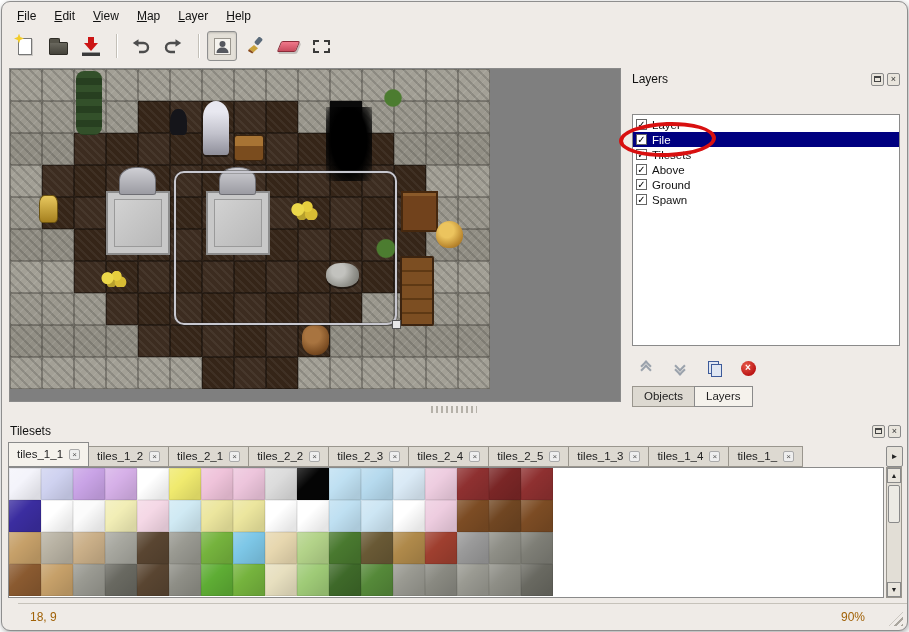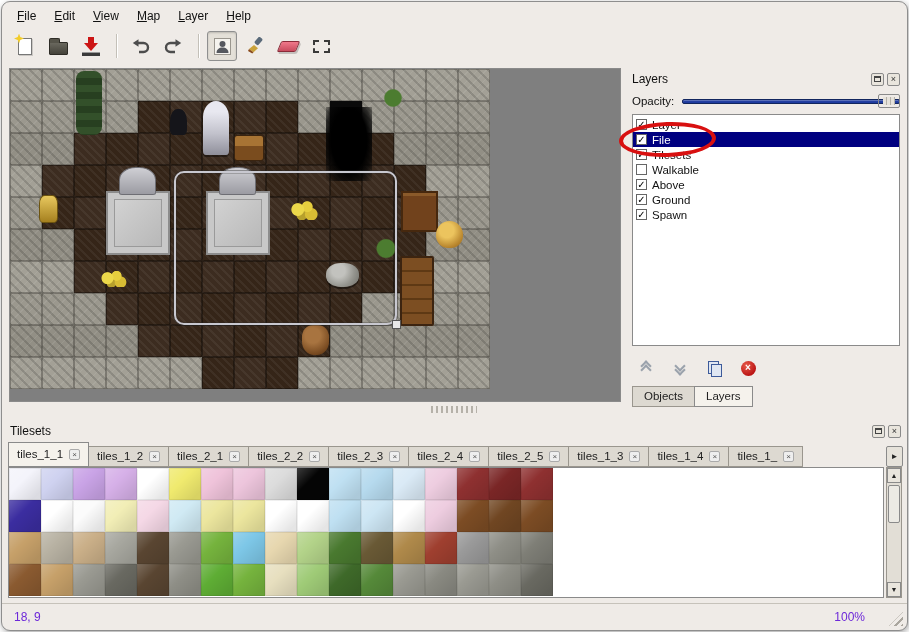--- a/index.html
+++ b/index.html
@@ -111,21 +111,21 @@
   .ts-scroll{position:absolute;right:2px;top:24px;width:17px;height:21px;border:1px solid #8a8a8a;background:#e6e2da;display:flex;align-items:center;justify-content:center;font-size:8px;color:#222;border-radius:2px}
   .tile-area{position:absolute;left:2px;top:45px;width:876px;height:131px;background:#fff;border:1px solid #8a8a8a;overflow:hidden}
   .tile{position:absolute;width:32px;height:32px;box-shadow:inset 0 0 0 1px rgba(0,0,0,.07)}
   .tile::after{content:"";position:absolute;inset:0;background:linear-gradient(135deg,rgba(255,255,255,.22),rgba(255,255,255,0) 40%,rgba(0,0,0,.10) 85%)}
   .vscroll{position:absolute;right:3px;top:45px;width:16px;height:131px;background:#e2ded6;border:1px solid #9a968e}
   .vs-btn{position:absolute;left:0;width:14px;height:15px;background:#e9e5dd;border:1px solid #8a8a8a;display:flex;align-items:center;justify-content:center;font-size:7px;color:#222}
   .vs-up{top:0}.vs-down{bottom:0}
   .vs-thumb{position:absolute;left:1px;top:17px;width:12px;height:38px;background:#eceae4;border:1px solid #8a8a8a;border-radius:2px}
 
   
-  .status-bar{position:absolute;left:0;right:0;bottom:0;height:27px;border-top:1px solid #c6c2ba;font-size:12px;color:#6d28d9}
+  .status-bar{position:absolute;left:16px;right:0;bottom:0;height:27px;border-top:1px solid #c6c2ba;font-size:12px;color:#a16207}
   .status-coords{position:absolute;left:12px;top:6px}
   .status-zoom{position:absolute;right:42px;top:6px}
   .resize-grip{position:absolute;right:4px;bottom:4px;width:14px;height:14px;
     background:repeating-linear-gradient(135deg,transparent 0 3px,#aaa69e 3px 5px);
     clip-path:polygon(100% 0,100% 100%,0 100%)}
 </style>
 </head>
 <body>
 
 <div class="window">
@@ -372,43 +372,32 @@
   <div class="layers-dock">
     <div class="dock-header">
       <span>Layers</span>
       <span class="dock-btns">
         <span class="mini-btn">
             <span class="float-glyph"></span>
           </span>
         <span class="mini-btn">×</span>
       </span>
     </div>
-    <div class="opacity-row">
-      <span>Opacity:</span>
-      <div class="slider">
-        <div class="slider-groove"></div>
-        <div class="slider-handle"></div>
-      </div>
-    </div>
     <div class="layer-list">
         <div class="layer-row">
           <span class="checkbox">✓</span>
           <span class="layer-label">Layer</span>
         </div>
         <div class="layer-row selected">
           <span class="checkbox">✓</span>
           <span class="layer-label">File</span>
         </div>
         <div class="layer-row">
           <span class="checkbox">✓</span>
           <span class="layer-label">Tilesets</span>
-        </div>
-        <div class="layer-row">
-          <span class="checkbox"></span>
-          <span class="layer-label">Walkable</span>
         </div>
         <div class="layer-row">
           <span class="checkbox">✓</span>
           <span class="layer-label">Above</span>
         </div>
         <div class="layer-row">
           <span class="checkbox">✓</span>
           <span class="layer-label">Ground</span>
         </div>
         <div class="layer-row">
@@ -569,17 +558,17 @@
       </div>
     <div class="vscroll">
       <div class="vs-btn vs-up">▲</div>
       <div class="vs-thumb"></div>
       <div class="vs-btn vs-down">▼</div>
     </div>
   </div>
 
   <div class="status-bar">
     <span class="status-coords">18, 9</span>
-    <span class="status-zoom">100%</span>
+    <span class="status-zoom">90%</span>
     <span class="resize-grip"></span>
   </div>
 
 </div>
 
 </body></html>

